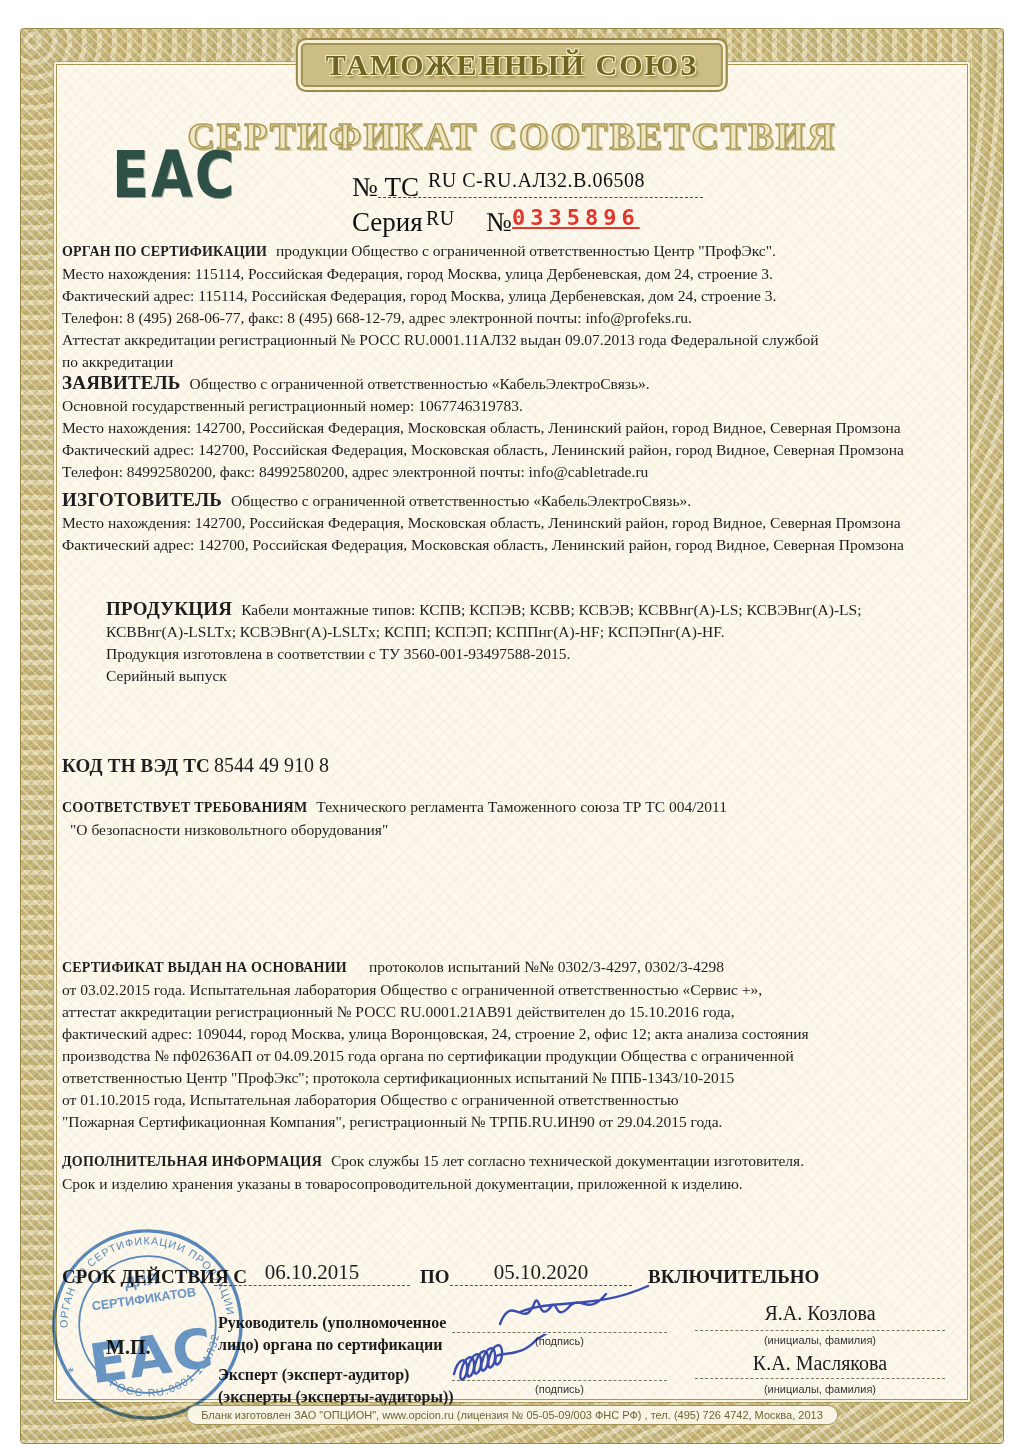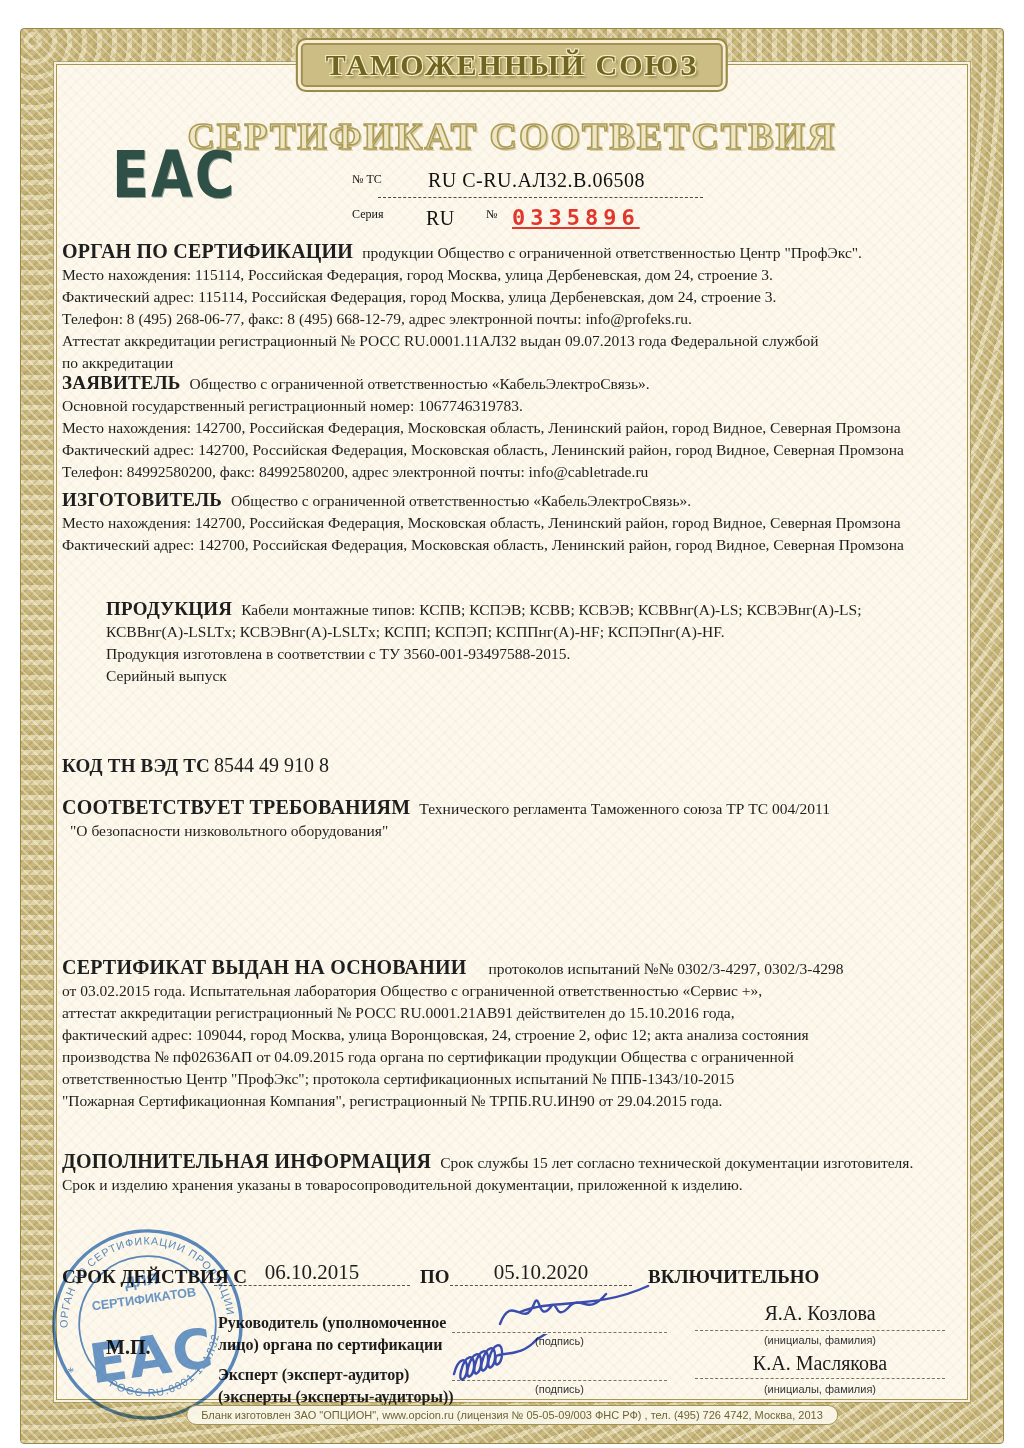--- a/index.html
+++ b/index.html
@@ -24,27 +24,27 @@
     background:#ccbd85;border:2px solid #998a4c;border-radius:10px;padding:8px 28px;
     box-shadow:inset 0 0 0 3px #f7efcf, inset 0 0 0 5px #a2925a;}
   .badge span{font-weight:bold;font-size:30px;letter-spacing:2px;color:#6f6420;white-space:nowrap;
     text-shadow:1px 1px 0 #f5ecc6,-1px -1px 0 #f5ecc6,1px -1px 0 #f5ecc6,-1px 1px 0 #f5ecc6,3px 3px 2px rgba(90,80,20,.35);}
   .eac-corner{position:absolute;left:112px;top:138px;font-family:"DejaVu Sans",sans-serif;font-weight:bold;
     font-size:54px;letter-spacing:2px;color:#2e5046;transform:scale(1.0,1.18);transform-origin:top left;
     text-shadow:1px 1px 0 rgba(46,80,70,.5);}
   .doc-title{position:absolute;left:0;top:114px;width:100%;text-align:center;font-weight:bold;font-size:38px;
     letter-spacing:2px;color:#efe7c4;-webkit-text-stroke:1.6px #ab9b57;white-space:nowrap;
     text-shadow:2px 2px 0 rgba(160,140,70,.35);}
-  .numlabel{font-size:12px;color:#111;}
+  .numlabel{font-size:27px;color:#111;}
   .numvalue{font-size:20px;color:#111;letter-spacing:.5px;}
   .dashline{border-bottom:1.6px dashed #4a4a42;}
   .serial{font-family:"DejaVu Sans Mono",monospace;font-weight:bold;font-size:22px;letter-spacing:5px;color:#e2352b;text-decoration:underline;}
   .sect{position:absolute;left:62px;width:902px;}
   .line{font-size:15.5px;line-height:22px;white-space:nowrap;color:#1e1e1e;}
-  .sh{font-weight:bold;font-size:20px;letter-spacing:.2px;margin-right:9px;}
+  .sh{font-weight:bold;font-size:14px;letter-spacing:.2px;margin-right:9px;}
   .big{font-size:19px;}
   .val20{font-size:20px;}
   .vlabel{font-weight:bold;font-size:19px;white-space:nowrap;}
   .vdate{font-size:21px;text-align:center;border-bottom:1.4px dashed #55544c;}
   .role{font-weight:bold;font-size:16px;white-space:nowrap;}
   .caption{font-family:"Liberation Sans",sans-serif;font-size:11px;color:#333;text-align:center;}
   .name{font-size:20px;text-align:center;white-space:nowrap;}
   .rule{border-bottom:1.3px dashed #76755f;}
   .mp{font-weight:bold;font-size:20px;z-index:5;}
   .stamp{z-index:6;mix-blend-mode:multiply;opacity:.9;transform:rotate(-8deg);}
@@ -128,20 +128,21 @@
 
   <div class="sect" style="top:956px;">
     <div class="line">
       <span class="sh" style="margin-right:22px;">СЕРТИФИКАТ ВЫДАН НА ОСНОВАНИИ</span><span>протоколов испытаний №№ 0302/3-4297, 0302/3-4298</span>
     </div>
     <div class="line">от 03.02.2015 года. Испытательная лаборатория Общество с ограниченной ответственностью «Сервис +»,</div>
     <div class="line">аттестат аккредитации регистрационный № РОСС RU.0001.21АВ91 действителен до 15.10.2016 года,</div>
     <div class="line">фактический адрес: 109044, город Москва, улица Воронцовская, 24, строение 2, офис 12; акта анализа состояния</div>
     <div class="line">производства № пф02636АП от 04.09.2015 года органа по сертификации продукции Общества с ограниченной</div>
     <div class="line">ответственностью Центр "ПрофЭкс"; протокола сертификационных испытаний № ППБ-1343/10-2015</div>
+    <div class="line">от 01.10.2015 года, Испытательная лаборатория Общество с ограниченной ответственностью</div>
     <div class="line">"Пожарная Сертификационная Компания", регистрационный № ТРПБ.RU.ИН90 от 29.04.2015 года.</div>
   </div>
 
   <div class="sect" style="top:1150px;">
     <div class="line">
       <span class="sh">ДОПОЛНИТЕЛЬНАЯ ИНФОРМАЦИЯ</span><span>Срок службы 15 лет согласно технической документации изготовителя.</span>
     </div>
     <div class="line">Срок и изделию хранения указаны в товаросопроводительной документации, приложенной к изделию.</div>
   </div>
 

